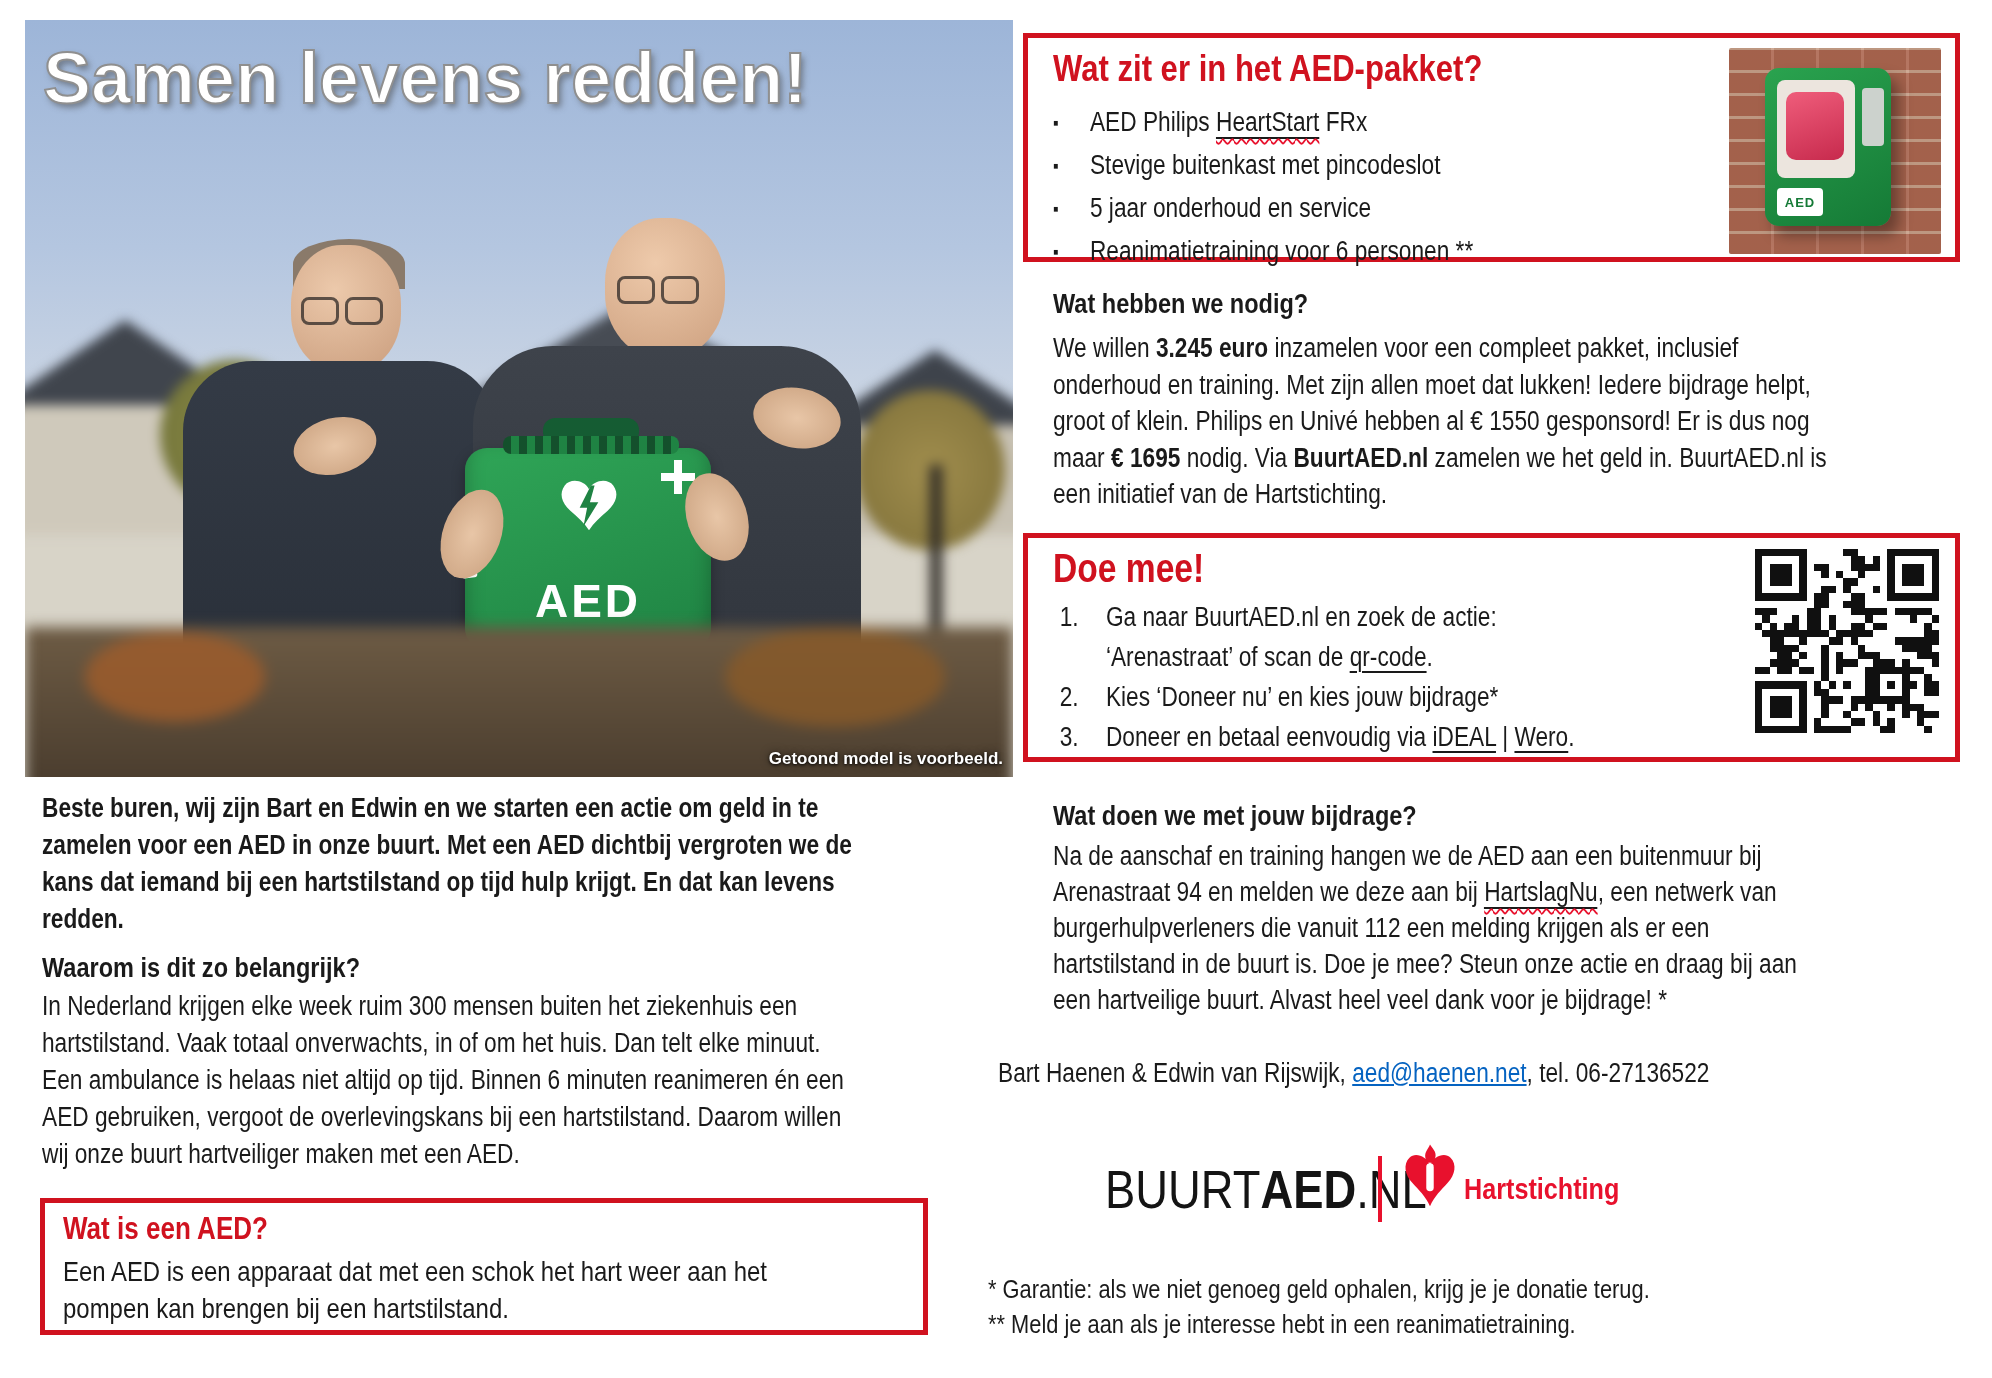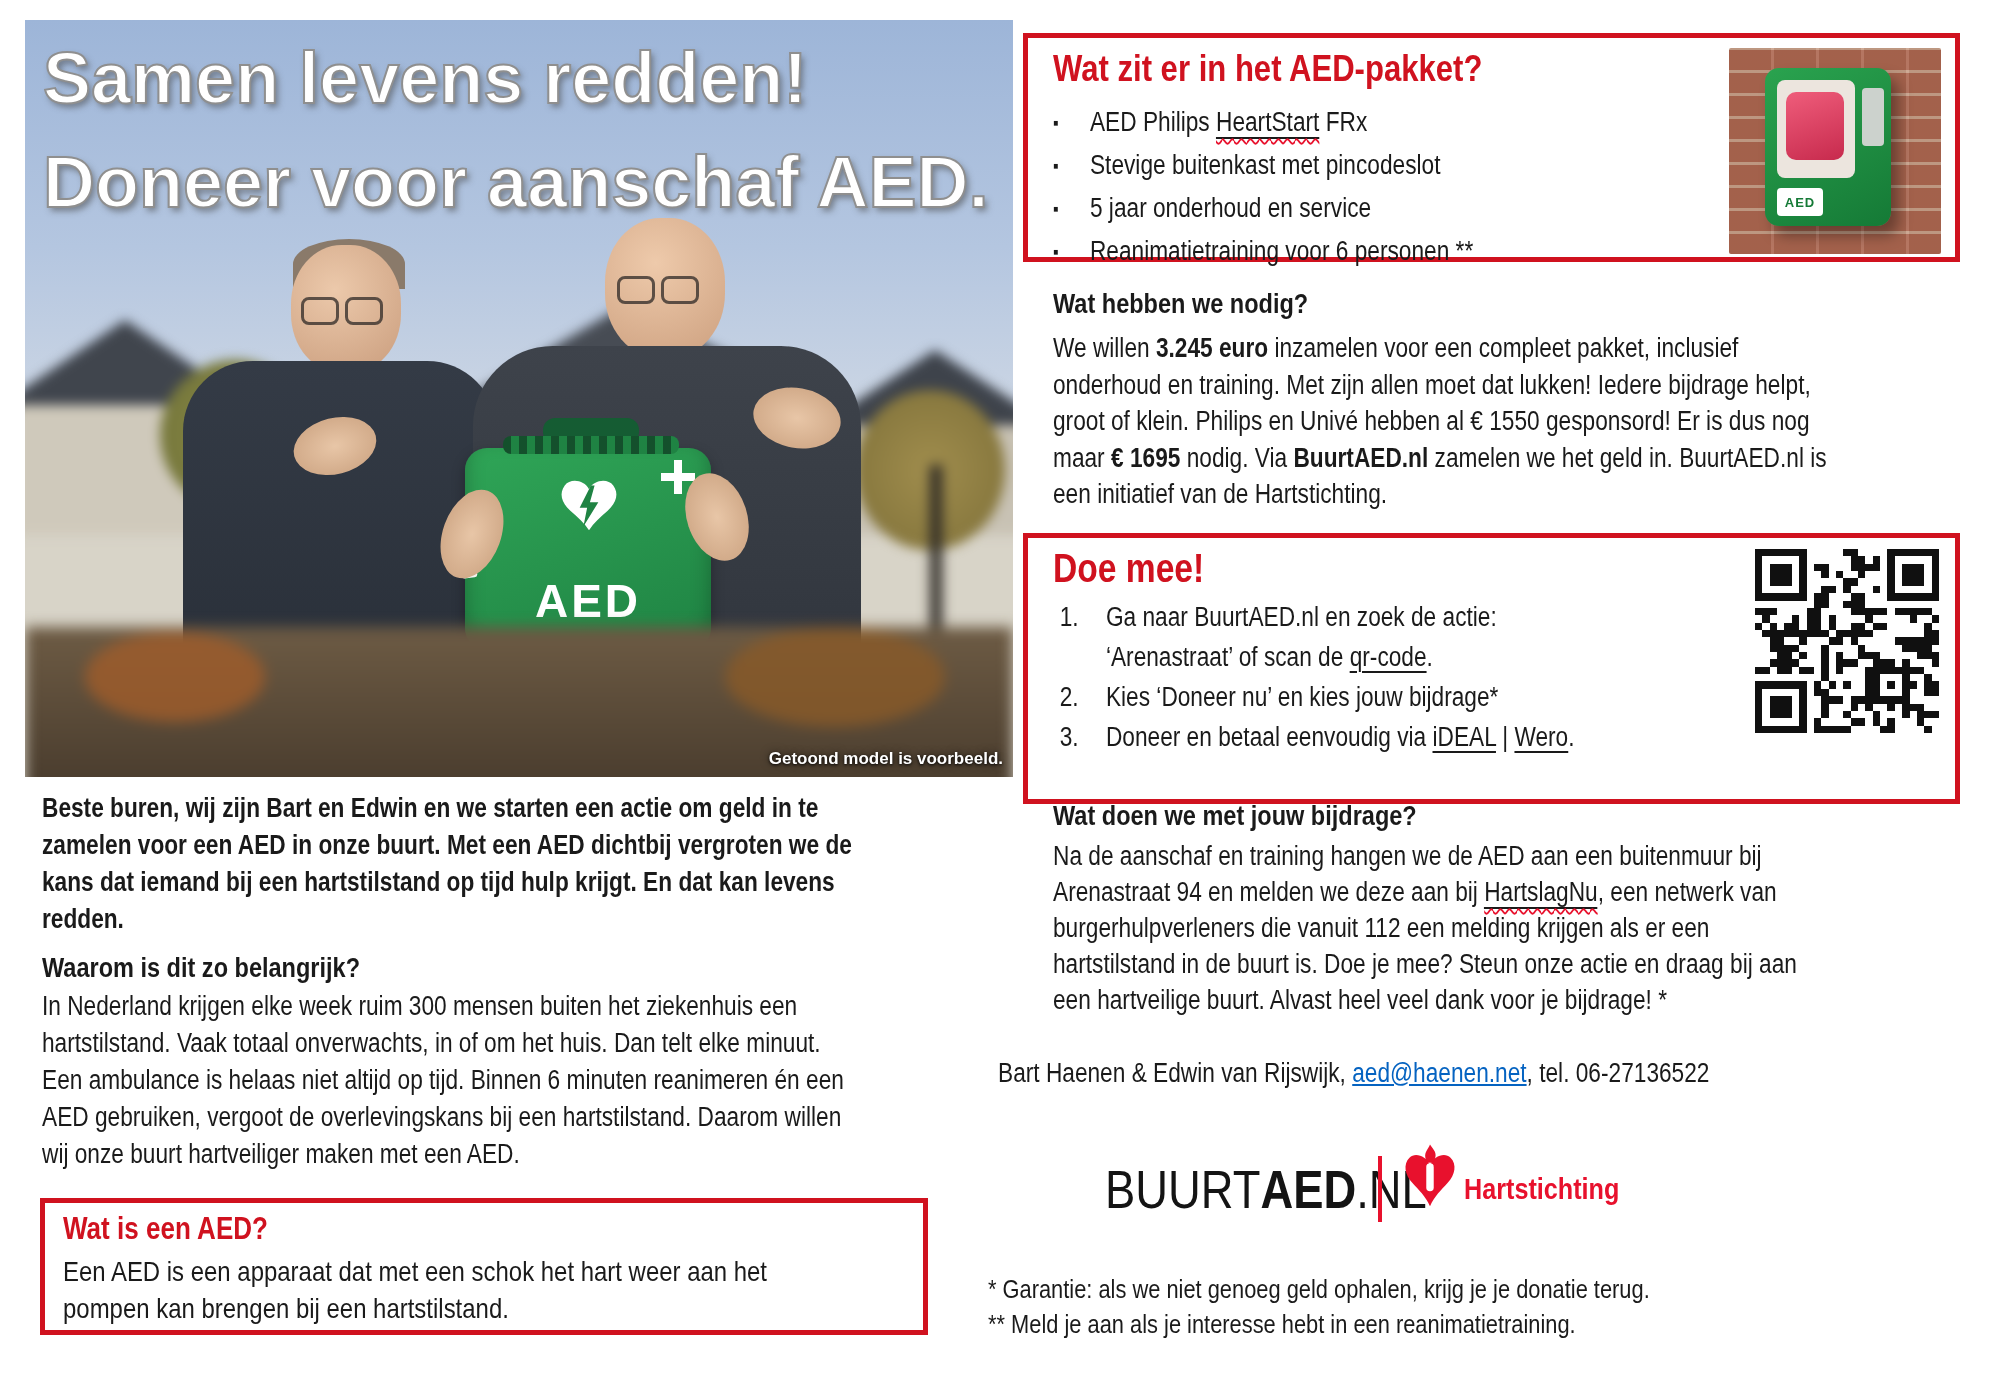--- a/index.html
+++ b/index.html
@@ -78,21 +78,21 @@
       background:linear-gradient(150deg,#2aa34f,#157a36);box-shadow:8px 10px 14px rgba(0,0,0,.35);}
   .cab-window{position:absolute;left:12px;top:12px;width:78px;height:98px;background:#ece5de;border-radius:8px;}
   .cab-device{position:absolute;left:9px;top:12px;width:58px;height:68px;background:linear-gradient(160deg,#ef5d7b,#c72a4d);border-radius:10px;}
   .cab-keypad{position:absolute;right:7px;top:20px;width:22px;height:58px;background:#ccd2cd;border-radius:4px;}
   .cab-sign{position:absolute;left:12px;bottom:10px;width:46px;height:28px;background:#fff;border-radius:4px;z-index:3;
       color:#157a36;font-weight:800;font-size:13px;display:flex;align-items:center;justify-content:center;letter-spacing:1px;}
 
   #needs-head{left:1053px;top:288px;}
   #needs-para{left:1053px;top:330px;font-size:27px;line-height:36.5px;}
 
-  #dm-box{left:1023px;top:533px;width:937px;height:271px;}
+  #dm-box{left:1023px;top:533px;width:937px;height:229px;}
   #dm-box .inner{margin:8px 0 0 25px;}
   #dm-box .h{font-size:40px;margin-bottom:6px;}
   .dm-row{display:flex;font-size:27px;line-height:40px;margin-left:8px;}
   .dm-num{width:55px;flex:none;}
   #qr{position:absolute;right:16px;top:10px;width:184px;height:186px;background:#fff;}
   #qr svg{width:100%;height:100%;shape-rendering:crispEdges;}
 
   #bij-head{left:1053px;top:800px;}
   #bij-para{left:1053px;top:838px;font-size:27px;line-height:36px;}
 
@@ -163,21 +163,20 @@
     <div class="hand" style="left:418px;top:468px;width:58px;height:92px;transform:rotate(20deg);"></div>
     <div class="hand" style="left:662px;top:452px;width:60px;height:90px;transform:rotate(-18deg);"></div>
 
     <div class="fg">
       <div class="bush1"></div>
         <div class="bush2"></div>
     </div>
 
     <div id="headline">
       <div class="ln">Samen levens redden!</div>
-      <div class="ln">Doneer voor aanschaf AED.</div>
     </div>
     <div id="photo-caption">Getoond model is voorbeeld.</div>
   </div>
 
   <div id="intro" class="abs cond">
     <div class="ln">Beste buren, wij zijn Bart en Edwin en we starten een actie om geld in te</div>
     <div class="ln">zamelen voor een AED in onze buurt. Met een AED dichtbij vergroten we de</div>
     <div class="ln">kans dat iemand bij een hartstilstand op tijd hulp krijgt. En dat kan levens</div>
     <div class="ln">redden.</div>
   </div>

